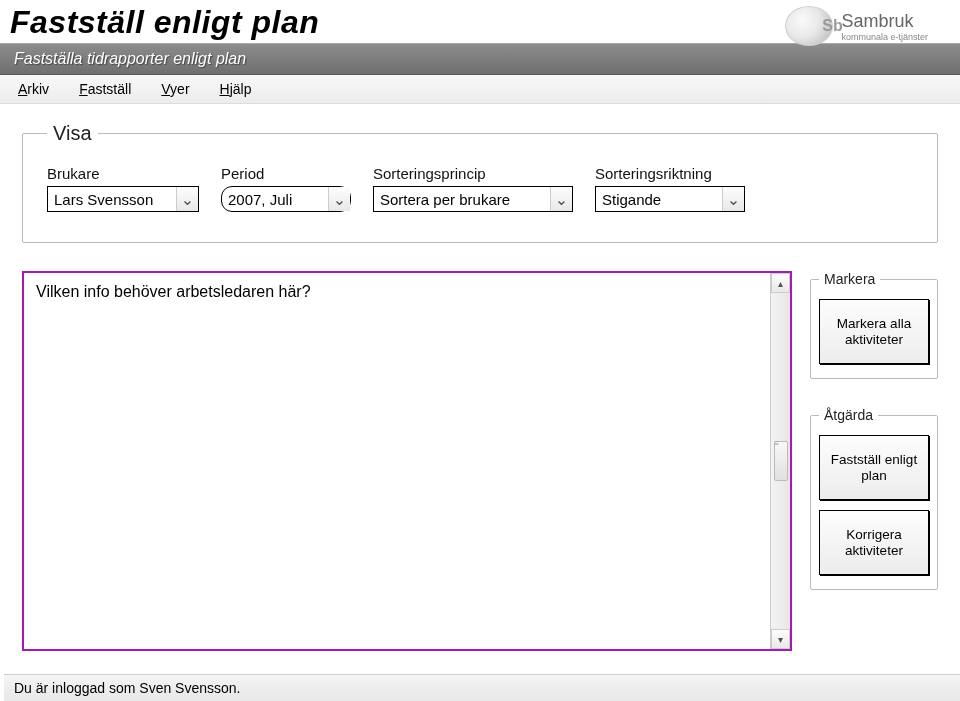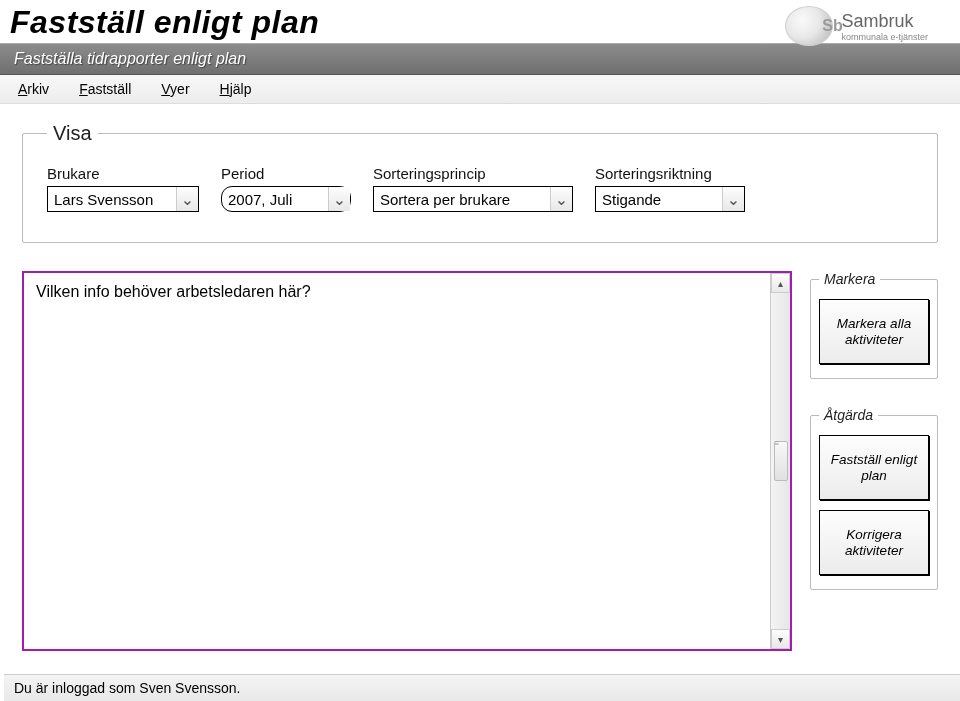--- a/index.html
+++ b/index.html
@@ -145,21 +145,21 @@
     margin: 2px 0;
     background: linear-gradient(to bottom,#f8f8f8,#e0e0e0);
     border:1px solid #bbb;
     border-radius:2px;
   }
   .scroll-track { flex:1; display:flex; flex-direction:column; justify-content:center; align-items:center; }
   .scroll-grip { font-size:8px; color:#999; line-height:3px; }
 
   .side-col {
     width: 128px;
-    display:flex; flex-direction:column; gap: 28px; font-style: italic;
+    display:flex; flex-direction:column; gap: 28px;
   }
 
   fieldset.side {
     border:1px solid #bbb;
     border-radius:2px;
     padding: 12px 8px 14px 8px;
     background:#fff;
   }
   fieldset.side > legend {
     font-size: 14px; padding: 0 5px; color:#222;

